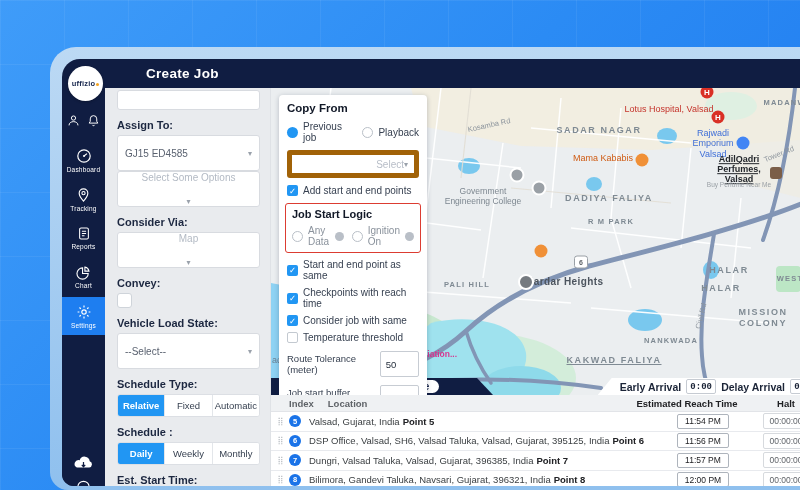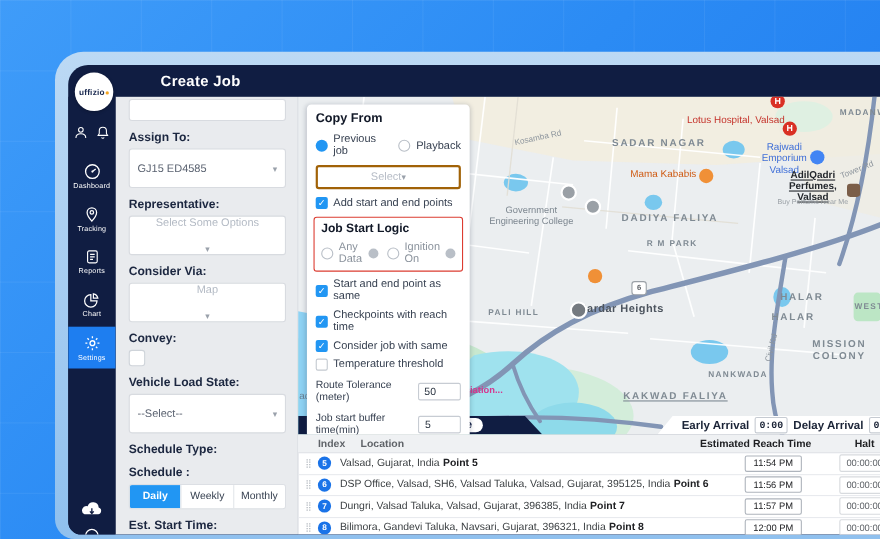--- a/index.html
+++ b/index.html
@@ -76,28 +76,28 @@
   .copy{position:absolute;left:8px;top:7px;width:148px;background:#fff;border-radius:4px;z-index:10;
     box-shadow:0 1px 5px rgba(20,30,60,.25);padding:7px 8px 8px;box-sizing:border-box;}
   .copy h3{margin:0 0 7px;font-size:11.5px;color:#111827;}
   .crow{display:flex;align-items:center;gap:5px;margin:6px 0;font-size:10px;color:#374151;}
   .rd{width:11px;height:11px;border-radius:50%;border:1px solid #b9bfc7;background:#fff;box-sizing:border-box;flex:none;}
   .rd.on{border:none;background:#2196f3;}
   .graydot{width:9px;height:9px;border-radius:50%;background:#b9bfc7;flex:none;}
   .cb{width:11px;height:11px;border-radius:2px;background:#2196f3;color:#fff;font-size:8.5px;
     display:inline-flex;align-items:center;justify-content:center;font-weight:700;flex:none;}
   .cb.off{background:#fff;border:1px solid #c3c9d0;box-sizing:border-box;}
-  .cselect{height:18px;border:2px solid #a16207;border-radius:3px;display:flex;align-items:center;
-    justify-content:center;padding:0 6px;font-size:10px;color:#b7bdc7;margin:7px 0;}
+  .cselect{height:18px;border:5px solid #a16207;border-radius:3px;display:flex;align-items:center;
+    justify-content:flex-end;padding:0 6px;font-size:10px;color:#b7bdc7;margin:7px 0;}
   .redbox{border:1.5px solid #dc3c31;border-radius:3px;padding:3px 6px 5px;margin:7px -2px 6px;}
   .redbox h4{margin:1px 0 5px;font-size:11px;color:#111827;}
   .redbox .crow{color:#8a929c;margin:2px 0 0;}
   .numrow{display:flex;align-items:center;justify-content:space-between;margin:8px 0 0;
     font-size:9.5px;color:#374151;}
-  .numrow .nbox{width:42px;height:16px;border:1px solid #c7ccd3;border-radius:2px;background:#fff;
+  .numrow .nbox{width:42px;height:26px;border:1px solid #c7ccd3;border-radius:2px;background:#fff;
     display:flex;align-items:center;padding:0 5px;font-size:9.5px;color:#1f2937;box-sizing:border-box;}
   
   .cpbar{position:absolute;left:0;bottom:0;height:17px;width:222px;background:#101d42;z-index:9;
     clip-path:polygon(0 0,calc(100% - 16px) 0,100% 100%,0 100%);
     display:flex;align-items:center;gap:8px;padding:0 10px;box-sizing:border-box;}
   .cpbar .t{color:#fff;font-size:11px;font-weight:700;}
   .cpbar .plus{width:14px;height:13px;background:#fff;border-radius:3px;color:#101d42;font-size:10px;
     font-weight:700;display:flex;align-items:center;justify-content:center;cursor:pointer;}
   .cpbar .optimize{background:#fff;border-radius:8px;height:13px;padding:0 10px;color:#101d42;
     font-size:10px;font-weight:700;display:flex;align-items:center;cursor:pointer;}
@@ -221,21 +221,20 @@
 
         <aside class="form">
           <div class="f-input" style="margin-top:2px;height:20px;"></div>
 
           <div class="f-label">Assign To:</div>
           <div class="f-input">
             <span>GJ15 ED4585</span>
             <span class="caret">▾</span>
           </div>
 
-          <div class="f-label">Representative:</div>
           <div class="f-input ph">
             <span>Select Some Options</span>
             <span class="caret">▾</span>
           </div>
 
           <div class="f-label">Consider Via:</div>
           <div class="f-input ph">
             <span>Map</span>
             <span class="caret">▾</span>
           </div>
@@ -243,20 +242,25 @@
           <div class="f-label">Convey:</div>
           <div class="cbox"></div>
 
           <div class="f-label">Vehicle Load State:</div>
           <div class="f-input">
             <span>--Select--</span>
             <span class="caret">▾</span>
           </div>
 
           <div class="f-label">Schedule Type:</div>
+          <div class="seg">
+            <div class="opt on">Relative</div>
+            <div class="opt">Fixed</div>
+            <div class="opt">Automatic</div>
+          </div>
 
           <div class="f-label">Schedule :</div>
           <div class="seg">
             <div class="opt on">Daily</div>
             <div class="opt">Weekly</div>
             <div class="opt">Monthly</div>
           </div>
 
           <div class="f-label">Est. Start Time:</div>
           <div class="f-input">

